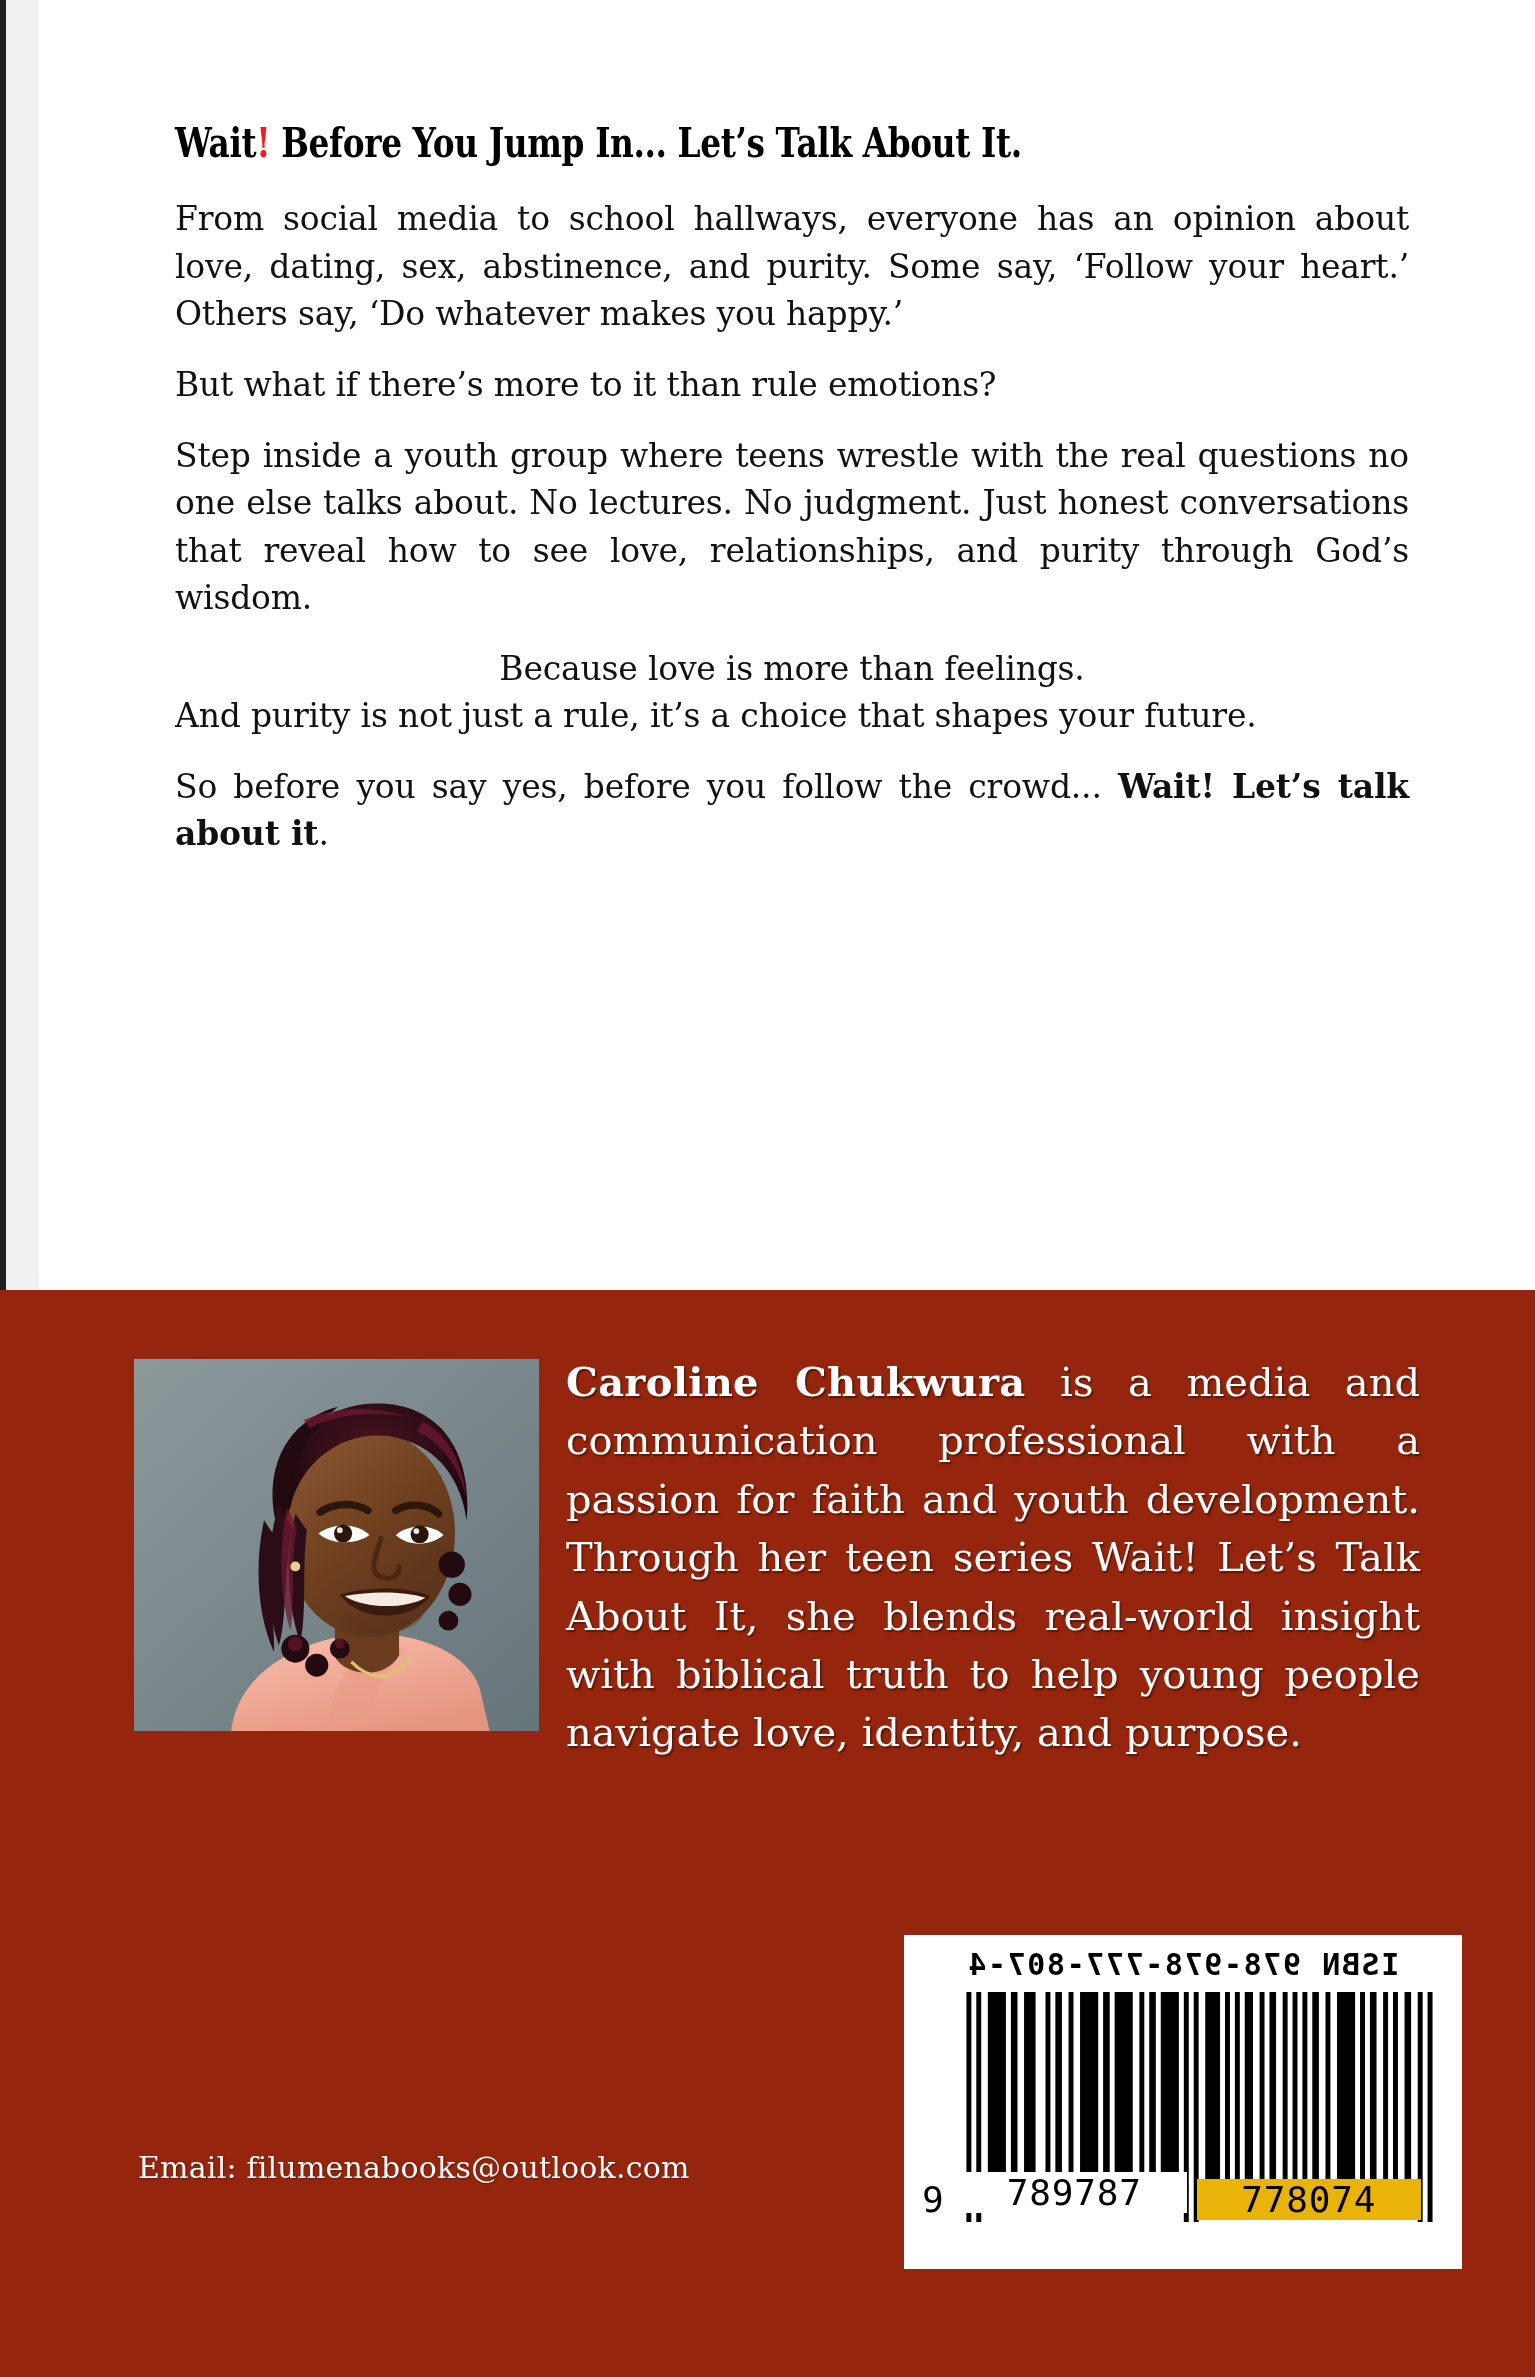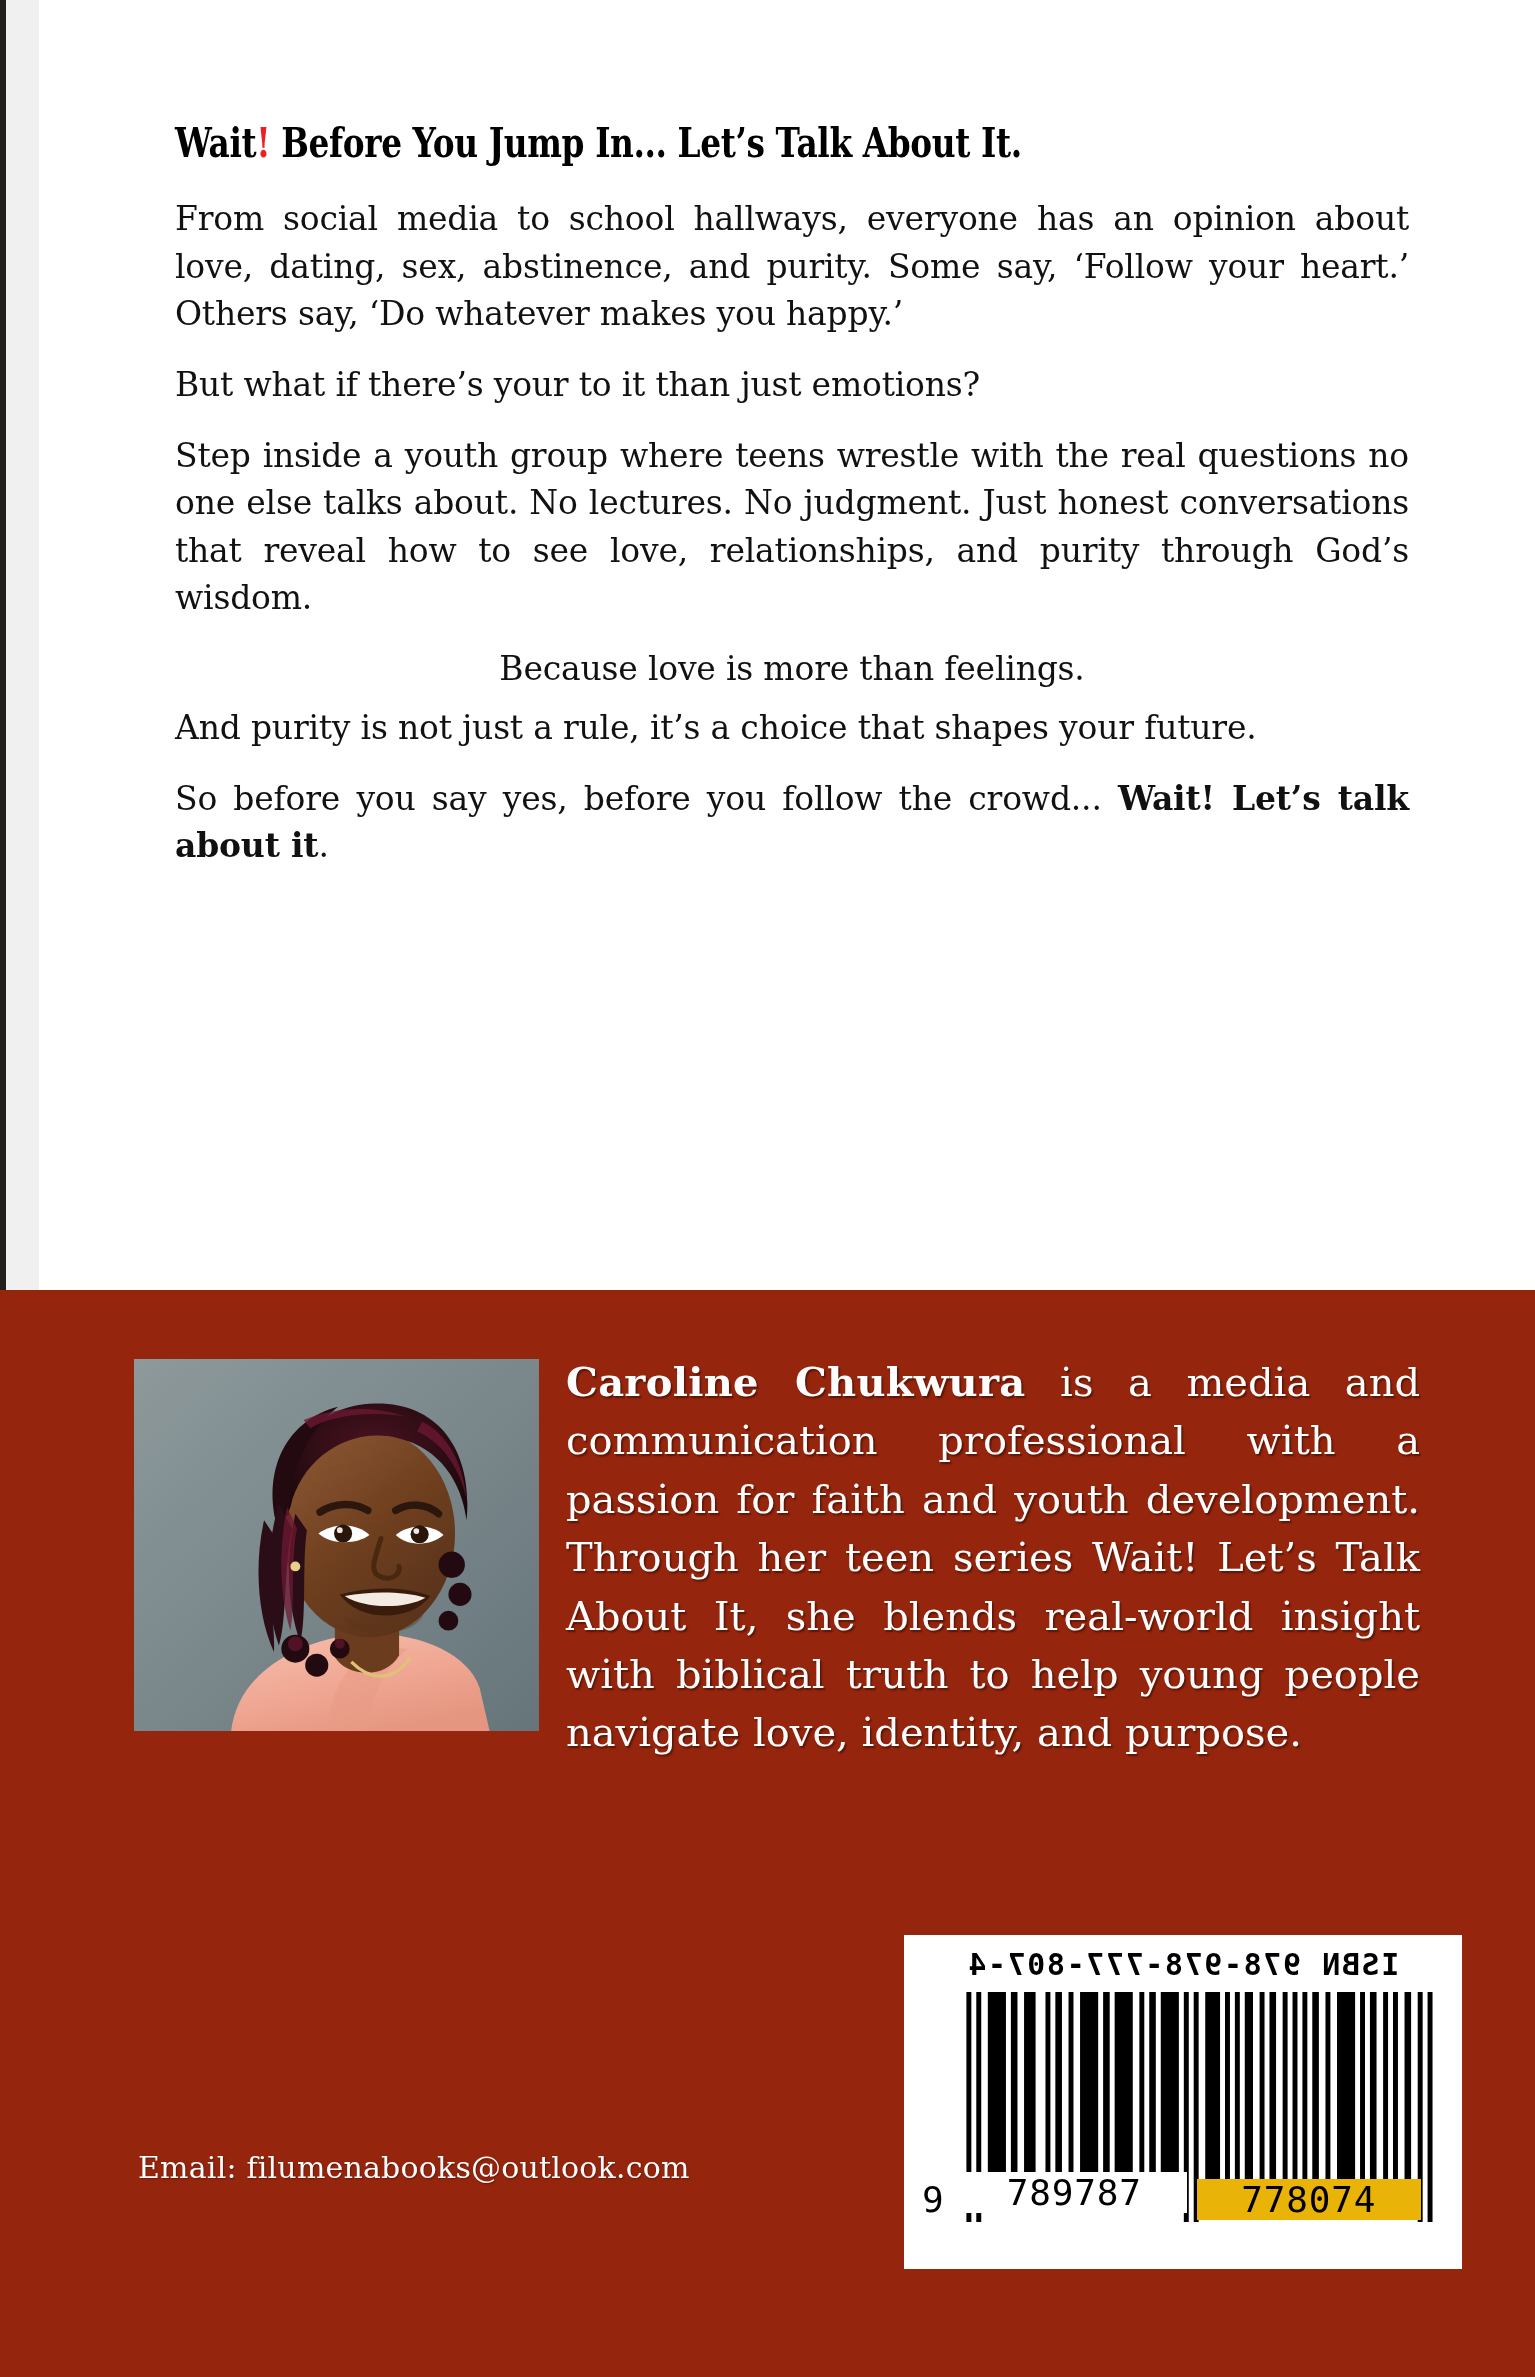--- a/index.html
+++ b/index.html
@@ -59,21 +59,20 @@
   .blurb-title .bang { color: #ec2024; }
   .blurb-p {
     font-family: "DejaVu Serif", serif;
     font-size: 33px;
     line-height: 1.44;
     color: #111111;
     text-align: justify;
     text-justify: inter-word;
     margin-bottom: 23px;
     letter-spacing: -0.2px;
-    margin-top: 12px;
   }
   .blurb-p.lines { text-align: center; }
   .blurb-p b { font-weight: 700; }
 
   
   .author-panel {
     position: absolute;
     left: 0; top: 1290px;
     width: 1536px; height: 1087px;
     background: #95250d;
@@ -166,21 +165,21 @@
 
   <div class="spine-edge"></div>
   <div class="spine-gutter"></div>
 
   <section class="blurb-panel">
     <div class="blurb-inner">
 
       <h1 class="blurb-title"><span>Wait</span><span class="bang">!</span><span> Before You Jump In... Let’s Talk About It.</span></h1>
 
       <p class="blurb-p">From social media to school hallways, everyone has an opinion about love, dating, sex, abstinence, and purity. Some say, ‘Follow your heart.’ Others say, ‘Do whatever makes you happy.’</p>
-      <p class="blurb-p">But what if there’s your to it than just emotions?</p>
+      <p class="blurb-p">But what if there’s more to it than rule emotions?</p>
       <p class="blurb-p">Step inside a youth group where teens wrestle with the real questions no one else talks about. No lectures. No judgment. Just honest conversations that reveal how to see love, relationships, and purity through God’s wisdom.</p>
 
       <p class="blurb-p lines" style="margin-bottom:0;">Because love is more than feelings.</p>
       <p class="blurb-p">And purity is not just a rule, it’s a choice that shapes your future.</p>
 
       <p class="blurb-p"><span>So before you say yes, before you follow the crowd... </span><b>Wait! Let’s talk about it</b><span>.</span></p>
 
     </div>
   </section>
 

